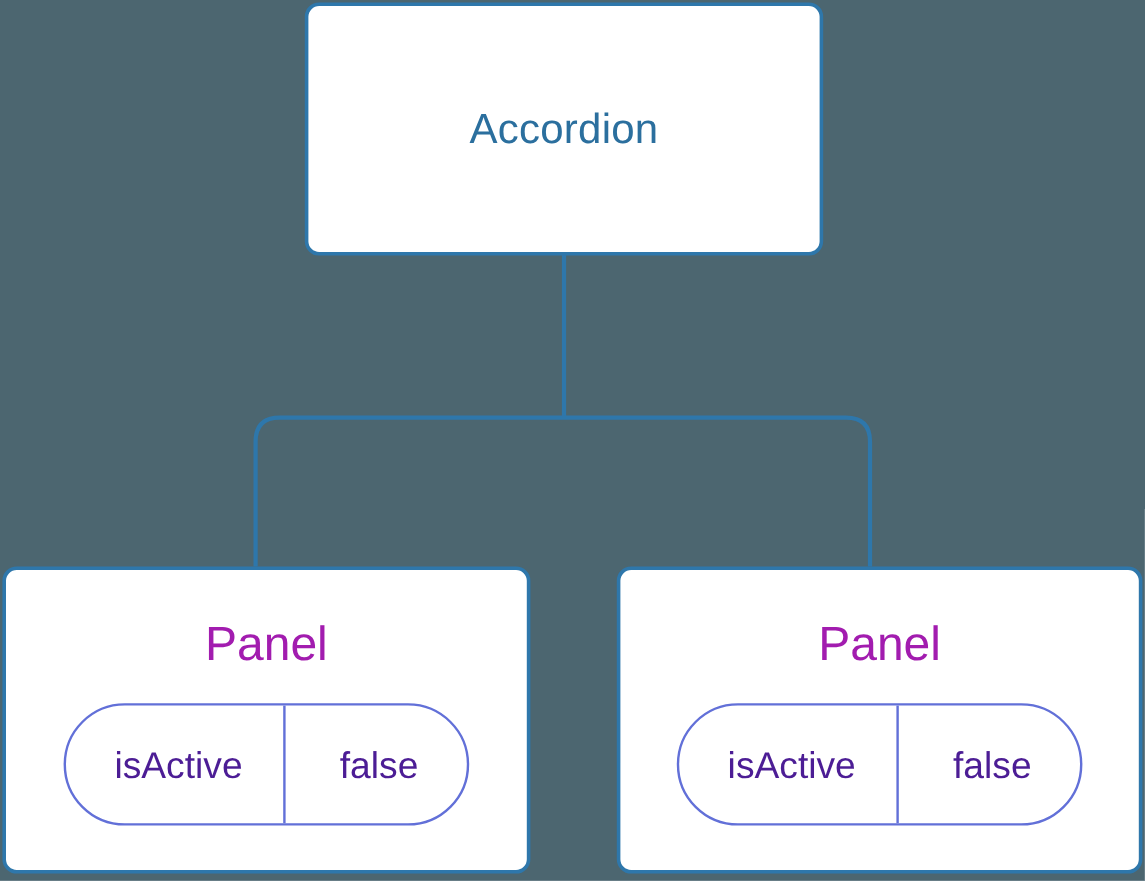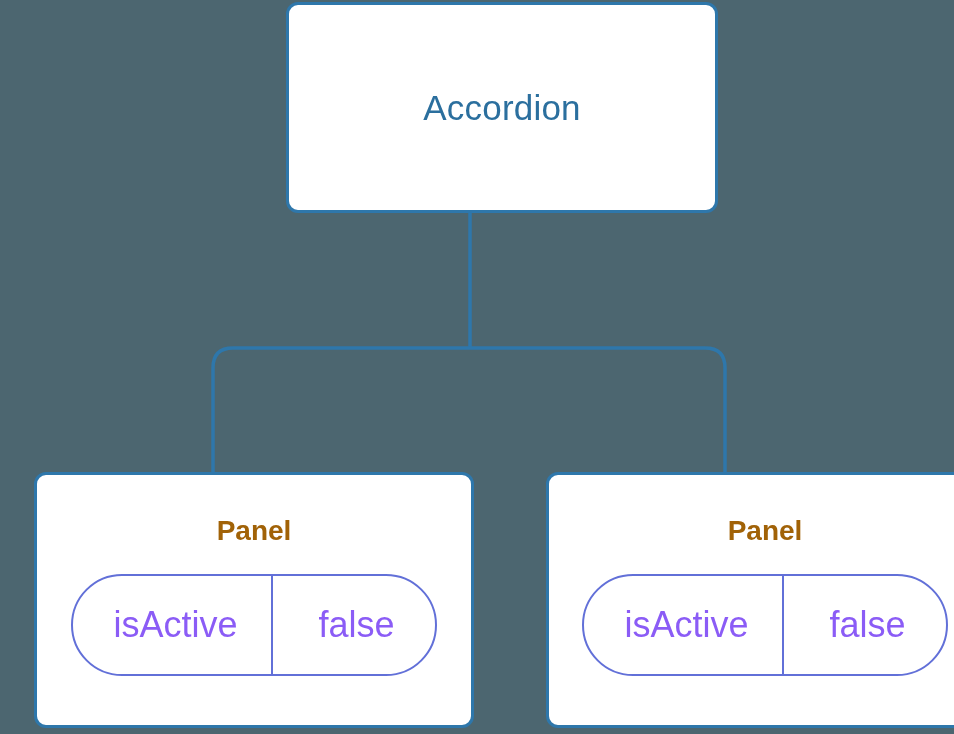--- a/index.html
+++ b/index.html
@@ -26,21 +26,20 @@
     width: 954px;
     height: 734px;
     pointer-events: none;
   }
   .node-card {
     position: absolute;
     background: #ffffff;
     border: 3px solid #2e77ab;
     border-radius: 12px;
     box-sizing: border-box;
-    margin-left: 32px;
   }
   #node-accordion {
     left: 254px;
     top: 2px;
     width: 432px;
     height: 211px;
     display: flex;
     align-items: center;
     justify-content: center;
   }
@@ -68,42 +67,42 @@
     position: absolute;
     left: 0;
     top: 0;
     width: 100%;
     display: flex;
     flex-direction: column;
     align-items: center;
   }
   .panel-title {
     margin-top: 42px;
-    color: #a16207;
-    font-size: 28px;
-    font-weight: 700;
+    color: #a21caf;
+    font-size: 40px;
+    font-weight: 400;
     line-height: 1;
     white-space: nowrap;
   }
   .prop-pill {
     margin-top: 29px;
     height: 102px;
     display: flex;
     align-items: stretch;
     border: 2px solid #6270d8;
     border-radius: 51px;
     box-sizing: border-box;
     background: transparent;
   }
   .prop-key, .prop-val {
     display: flex;
     align-items: center;
     justify-content: center;
-    color: #8b5cf6;
-    font-size: 36px;
+    color: #4c1d95;
+    font-size: 31px;
     font-weight: 400;
     line-height: 1;
     white-space: nowrap;
     box-sizing: border-box;
   }
   .prop-key {
     padding: 0 34px 0 40px;
   }
   .prop-val {
     padding: 0 40px 0 45px;

